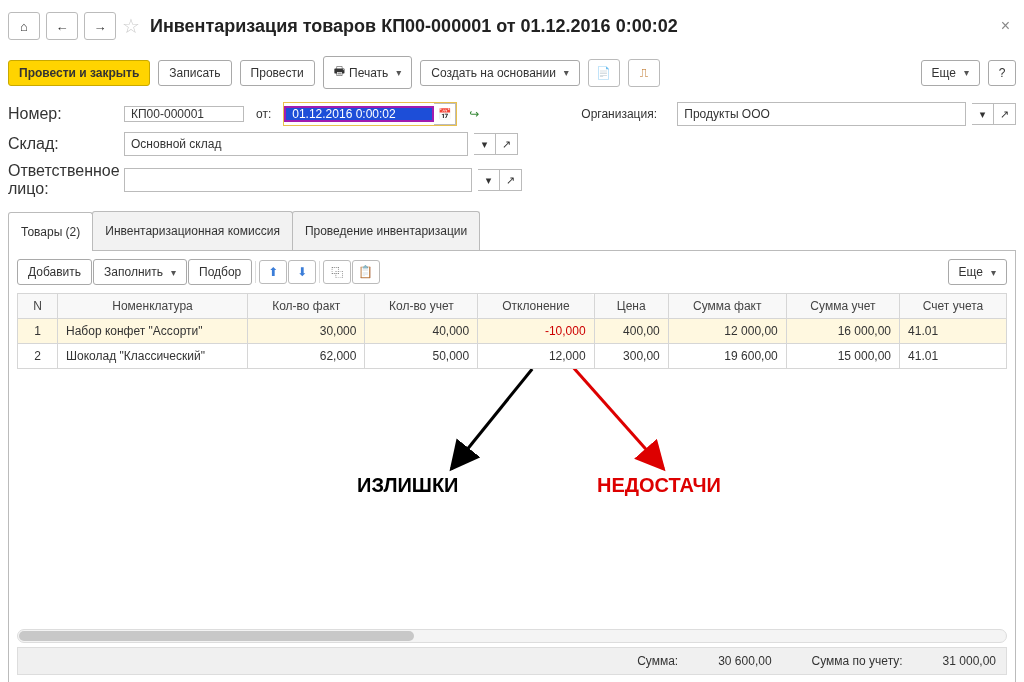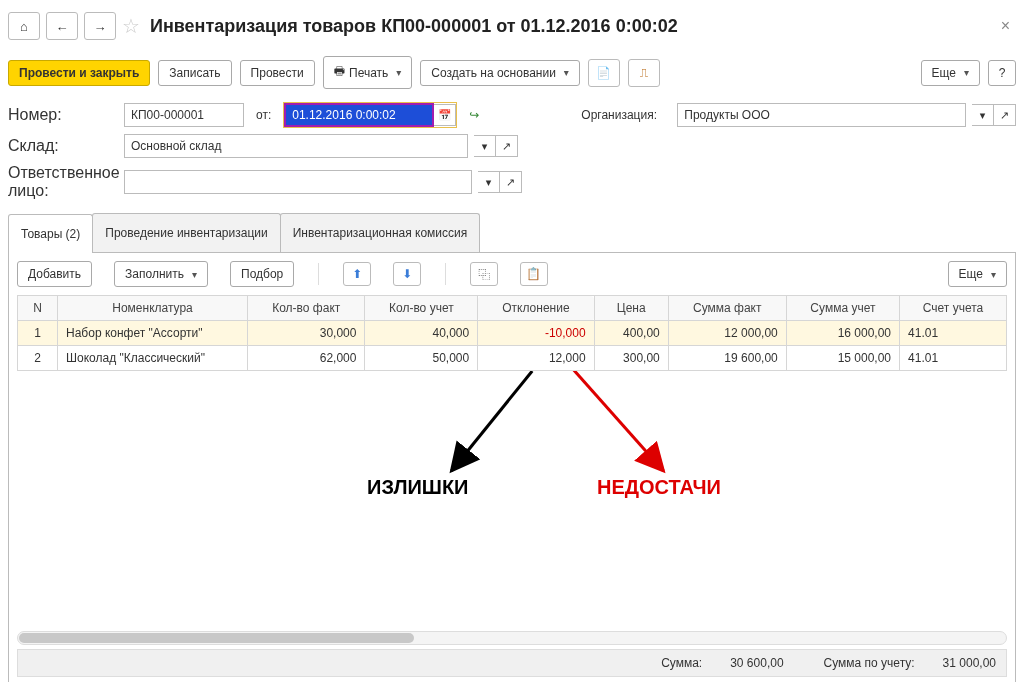--- a/index.html
+++ b/index.html
@@ -8,46 +8,46 @@
 .icon-btn { display: inline-flex; align-items: center; justify-content: center; width: 32px; height: 28px; border: 1px solid #bbb; background: #fff; border-radius: 3px; cursor: pointer; }
 .title-text { font-size: 18px; font-weight: bold; color: #222; margin-left: 4px; }
 .close-x { margin-left: auto; font-size: 16px; color: #888; cursor: pointer; padding: 0 6px; }
 .toolbar { display: flex; gap: 8px; align-items: center; padding: 4px 0 10px; }
 .btn { display: inline-flex; align-items: center; padding: 5px 10px; border: 1px solid #a9a9a9; background: #fff; border-radius: 3px; cursor: pointer; font-size: 12px; gap: 4px; }
 .btn-yellow { background: #ffd400; border-color: #c9a900; font-weight: bold; }
 .btn-dd::after { content: "▾"; margin-left: 4px; font-size: 10px; color: #555; }
 .spacer { flex: 1; }
 .form-row { display: flex; align-items: center; gap: 6px; padding: 3px 0; }
 .form-label { width: 110px; font-size: 16px; }
-.input { display: inline-flex; align-items: center; border: 1px solid #bbb; background: #fff; height: 24px; padding: 0 6px; font-size: 12px; }
+.input { display: inline-flex; align-items: center; border: 1px solid #bbb; background: #fff; height: 16px; padding: 0 6px; font-size: 12px; }
 .input-num { width: 120px; }
 .input-date { width: 150px; background: #1d4ed8; color: #fff; border: 2px solid #a21caf; }
 .input-date-wrap { display: inline-flex; align-items: center; border: 1px solid #e9c04c; }
 .icon-sq { width: 22px; height: 22px; display: inline-flex; align-items: center; justify-content: center; border: 1px solid #bbb; border-left: none; background: #fff; font-size: 11px; cursor: pointer; }
 .input-select { flex: 1; display: flex; align-items: center; border: 1px solid #bbb; height: 24px; padding: 0 6px; background: #fff; }
 .sel-btns { display: inline-flex; }
 .tabs { display: flex; border-bottom: 1px solid #bbb; margin-top: 10px; }
 .tab { padding: 12px 12px; border: 1px solid #bbb; border-bottom: none; margin-right: -1px; background: #f2f2f2; cursor: pointer; font-size: 12px; border-radius: 3px 3px 0 0; }
 .tab.active { background: #fff; position: relative; top: 1px; }
 .tab-body { border: 1px solid #bbb; border-top: none; padding: 8px; position: relative; }
-.tab-toolbar { display: flex; gap: 22px; align-items: center; padding-bottom: 8px; }
+.tab-toolbar { display: flex; gap: 1px; align-items: center; padding-bottom: 8px; }
 .sep { width: 1px; height: 22px; background: #ddd; margin: 0 2px; }
 table.grid { width: 100%; border-collapse: collapse; }
 table.grid th, table.grid td { border: 1px solid #d6d6d6; padding: 5px 8px; font-size: 12px; text-align: right; }
 table.grid th { background: #f8f8f8; font-weight: normal; color: #444; text-align: center; }
 table.grid td.l { text-align: left; }
 table.grid td.c { text-align: center; }
 tr.hl td { background: #fff8e0; }
 th.hlcol { border: 2px solid #1bc21b; border-radius: 4px; }
 .deviation-neg { color: #c00; }
 .annotation-layer { position: relative; height: 260px; }
 .scroll-track { height: 14px; background: #f4f4f4; border: 1px solid #ddd; position: relative; border-radius: 7px; }
 .scroll-thumb { position: absolute; left: 1px; top: 1px; height: 10px; width: 40%; background: #c8c8c8; border-radius: 6px; }
 .footer { display: flex; justify-content: flex-end; gap: 40px; padding: 6px 10px; background: #f0f0f0; border: 1px solid #ddd; margin-top: 4px; font-size: 12px;}
-.footer .pair { display: flex; gap: 28px; }
+.footer .pair { display: flex; gap: 40px; }
 .ann-text { position: absolute; font-size: 20px; font-weight: 900; font-family: Arial Black, Arial; }
 svg.ann { position: absolute; top: 0; left: 0; width: 100%; height: 100%; pointer-events: none; }
 .star { color: #ccc; font-size: 20px; }
 .small-icon { font-size: 13px; }
 </style>
 </head>
 <body>
 
 <div class="titlebar">
   <div class="icon-btn">
@@ -123,22 +123,22 @@
       <span></span>
     </span>
   <span class="sel-btns">
       <span class="icon-sq">▾</span>
       <span class="icon-sq">↗</span>
     </span>
 </div>
 
 <div class="tabs">
   <div class="tab active">Товары (2)</div>
+  <div class="tab">Инвентаризационная комиссия</div>
   <div class="tab">Проведение инвентаризации</div>
-  <div class="tab">Инвентаризационная комиссия</div>
 </div>
 
 <div class="tab-body">
 
   <div class="tab-toolbar">
     <div class="btn">Добавить</div>
     <div class="btn btn-dd">Заполнить</div>
     <div class="btn">Подбор</div>
     <div class="sep"></div>
     <div class="icon-btn" style="width:28px;height:24px">
@@ -204,21 +204,21 @@
         <marker id="ah-b" markerWidth="12" markerHeight="12" refX="9" refY="5" orient="auto">
             <path d="M0,0 L10,5 L0,10 z" fill="#000"></path>
           </marker>
         <marker id="ah-r" markerWidth="12" markerHeight="12" refX="9" refY="5" orient="auto">
             <path d="M0,0 L10,5 L0,10 z" fill="#d00"></path>
           </marker>
       </defs>
       <line x1="510" y1="0" x2="430" y2="100" stroke="#000" stroke-width="3" marker-end="url(#ah-b)"></line>
       <line x1="530" y1="-25" x2="640" y2="100" stroke="#d00" stroke-width="3" marker-end="url(#ah-r)"></line>
     </svg>
-    <div class="ann-text" style="left:350px; top:105px; color:#000;">ИЗЛИШКИ</div>
+    <div class="ann-text" style="left:340px; top:105px; color:#000;">ИЗЛИШКИ</div>
     <div class="ann-text" style="left:580px; top:105px; color:#d00;">НЕДОСТАЧИ</div>
   </div>
 
   <div class="scroll-track">
     <div class="scroll-thumb"></div>
   </div>
 
   <div class="footer">
     <div class="pair">
       <span>Сумма:</span>

